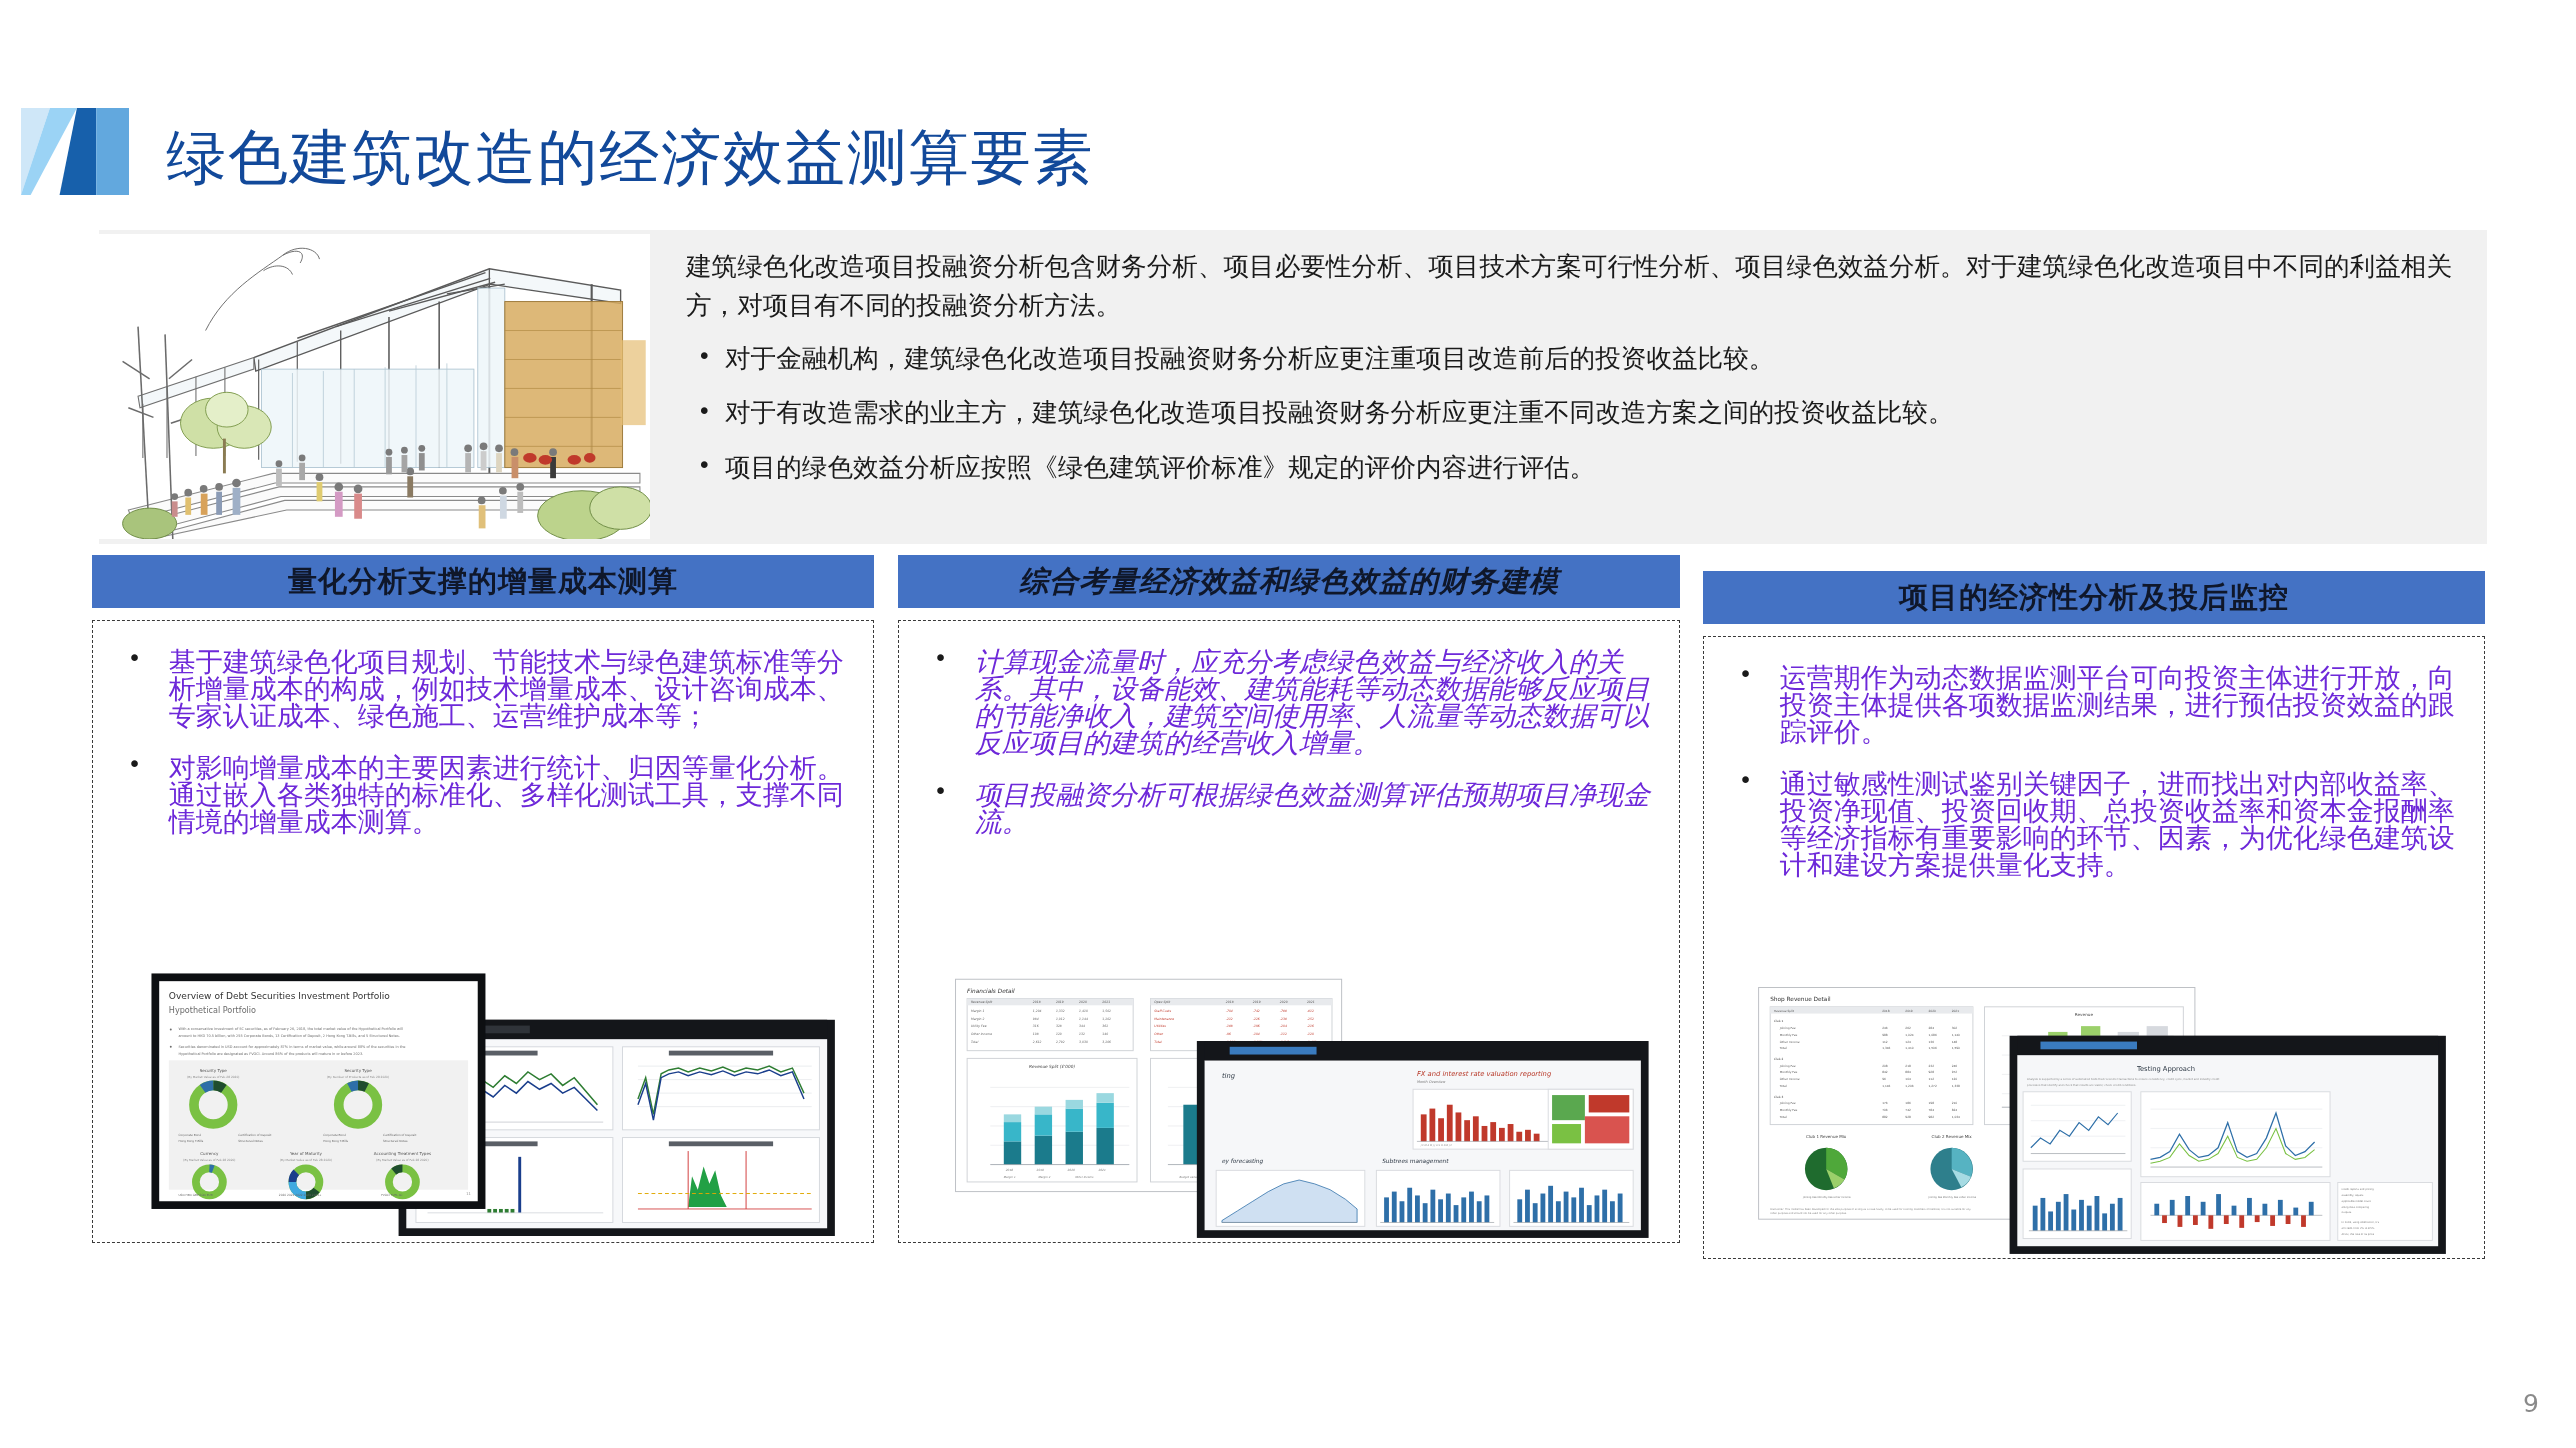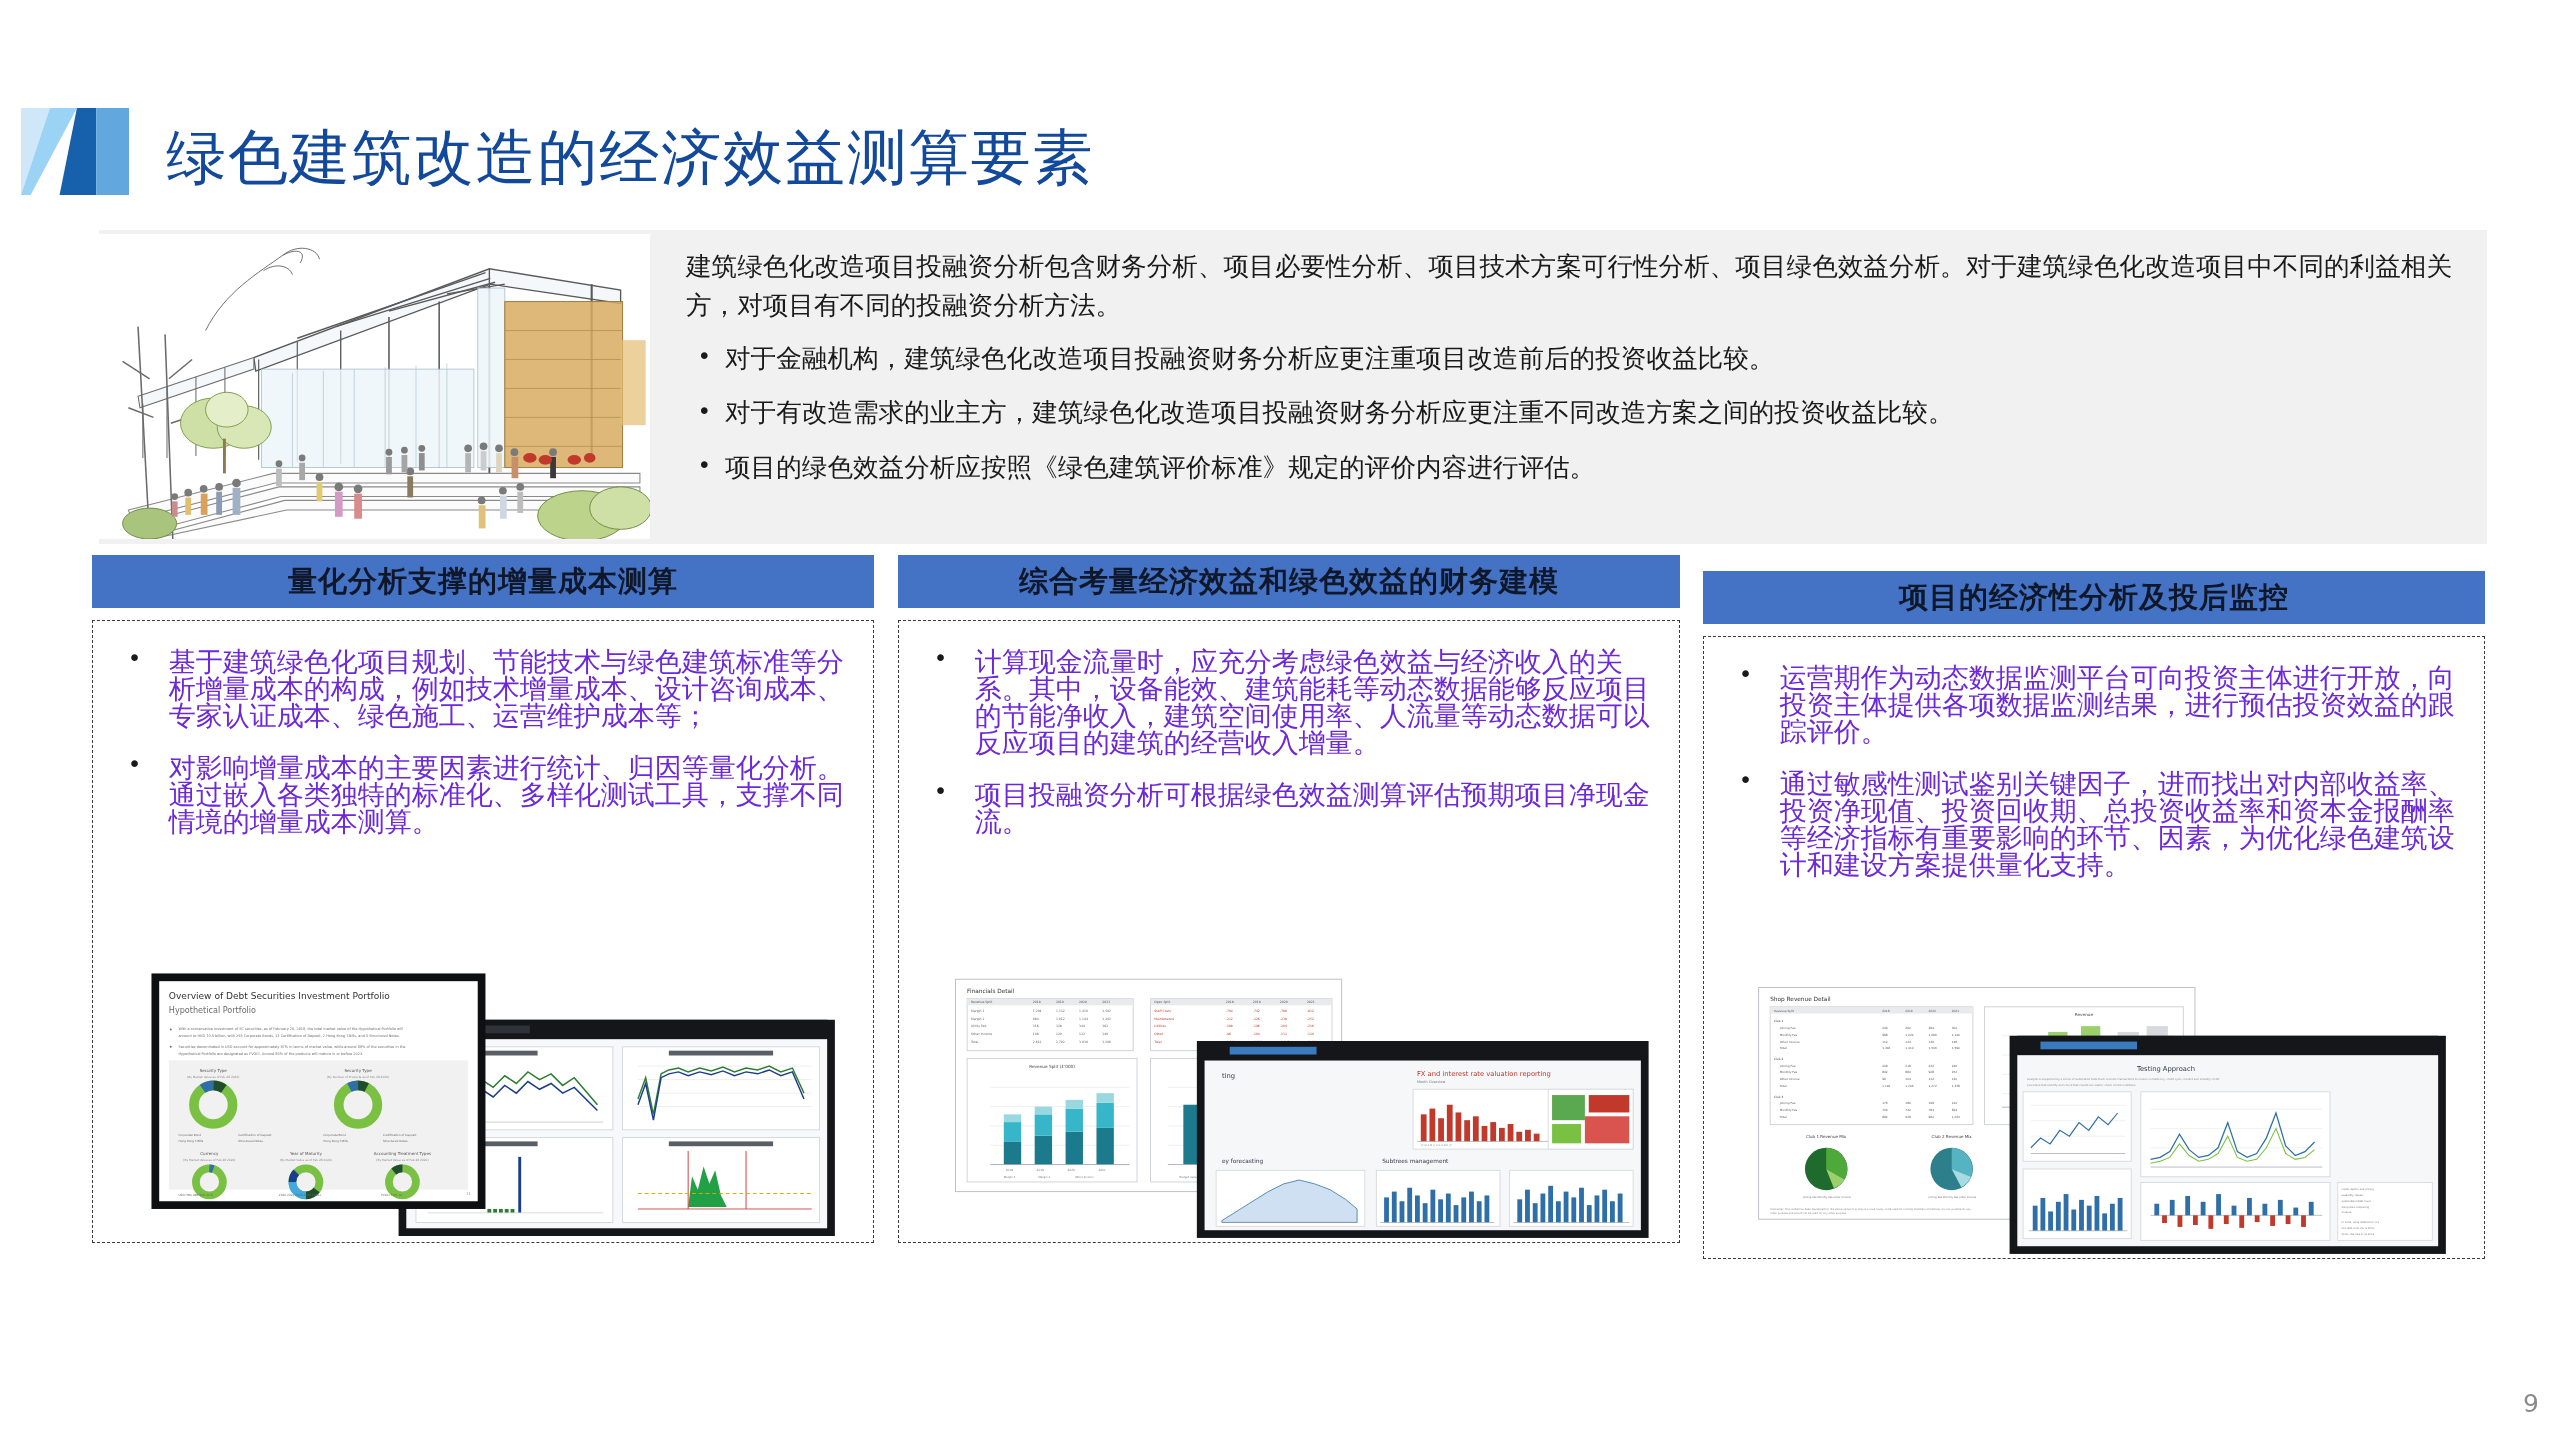--- a/index.html
+++ b/index.html
@@ -49,21 +49,21 @@
     position:relative; padding-left:39px; margin-bottom:15.5px;
   }
   #intro-text li:before {
     content:"\2022"; position:absolute; left:11.6px; top:-1.9px;
     font-size:23px; color:#1a1a1a;
   }
 
   
   .col { position:absolute; top:555px; width:782px; }
   #col-1 { left:92px; }
-  #col-2 { left:898px; }
+  #col-2 { left:898px;font-style:italic; }
   #col-3 { left:1703px;margin-top:16px; }
 
   .col-header {
     height:53px; line-height:53px;
     background:#4472c4;
     color:#0f172a;
     font-size:29px; font-weight:bold;
     text-align:center;
     font-family:"DejaVu Sans", sans-serif;
     letter-spacing:1px;

